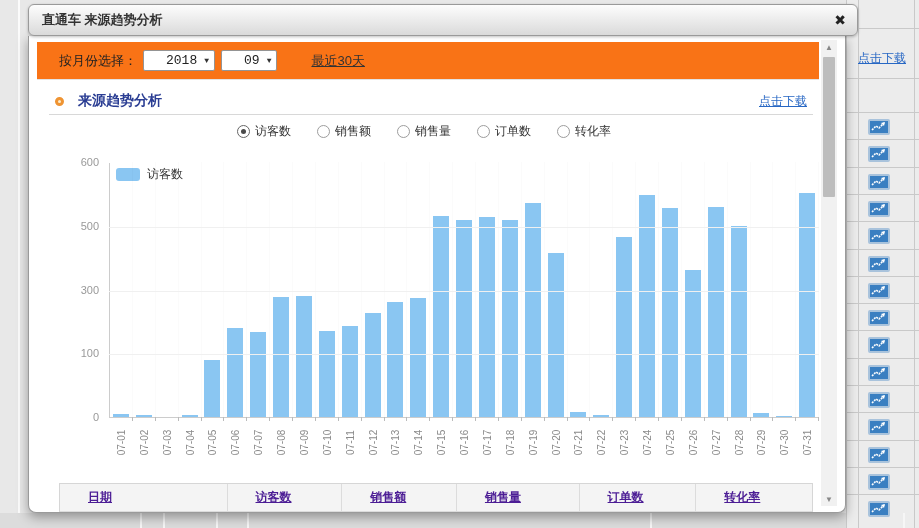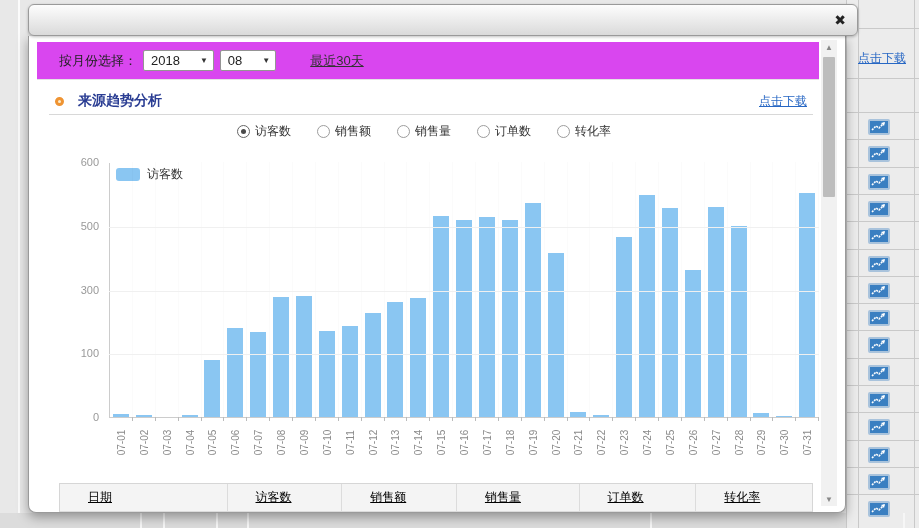--- a/index.html
+++ b/index.html
@@ -21,25 +21,25 @@
   .modal-titlebar { position:absolute; left:28px; top:4px; width:830px; height:32px;
     background:linear-gradient(#fdfdfd,#dadada); border:1px solid #9a9a9a; border-radius:6px;
     box-shadow:0 1px 3px rgba(0,0,0,.25); display:flex; align-items:center; z-index:5; }
   .modal-title { font-size:13px; font-weight:bold; color:#333; padding-left:13px; }
   .modal-close { margin-left:auto; margin-right:11px; font-size:14px; font-weight:bold; color:#222; cursor:pointer; line-height:1; }
   .modal-body { position:absolute; left:28px; top:36px; width:818px; height:477px; background:#fff;
     border:1px solid #9a9a9a; border-top:none; border-radius:0 0 8px 8px;
     box-shadow:0 4px 12px rgba(0,0,0,.35); z-index:4; overflow:hidden; }
 
   
-  .filter-row { position:absolute; left:8px; top:6px; width:782px; height:38px; background:#d946ef;
+  .filter-row { position:absolute; left:8px; top:6px; width:782px; height:38px; background:#f97316;
     border-bottom:1px solid #e3e3e3; display:flex; align-items:center; }
   .filter-label { font-size:13px; color:#222; margin-left:22px; }
-  .select-box { display:inline-flex; align-items:center; gap:20px; background:#fff; border:1px solid #949494;
-    border-radius:2px; padding:2px 5px 2px 7px; font-size:13px; color:#222; margin-left:6px; cursor:pointer; }
+  .select-box { display:inline-flex; align-items:center; gap:7px; background:#fff; border:1px solid #949494;
+    border-radius:2px; padding:2px 5px 2px 22px; font-size:13px; color:#222; margin-left:6px; cursor:pointer;font-family:Liberation Mono, monospace; }
   .select-arrow { font-size:8px; color:#333; }
   .recent-link { font-size:13px; color:#333; text-decoration:underline; margin-left:34px; cursor:pointer; }
 
   
   .section-row { position:absolute; left:20px; top:52px; width:764px; height:26px; display:flex; align-items:center; }
   .donut-icon { width:9px; height:9px; border:3.5px solid #ef9433; background:#fdeccb; border-radius:50%; margin-left:6px; }
   .section-title { font-size:14px; font-weight:bold; color:#2a3d93; margin-left:14px; }
   .section-download { margin-left:auto; margin-right:6px; font-size:12px; color:#2767c4; text-decoration:underline; cursor:pointer; }
   .section-divider { position:absolute; left:20px; top:78px; width:764px; height:1px; background:#d8d8d8; }
 
@@ -63,21 +63,21 @@
     transform:rotate(-90deg); font-size:10px; color:#8a8a8a; text-align:center; white-space:nowrap; }
   .legend { position:absolute; left:87px; top:20px; display:flex; align-items:center; gap:7px; }
   .legend-swatch { width:24px; height:13px; border-radius:3px; background:#8ac6f2; }
   .legend-text { font-size:12px; color:#333; }
 
   
   .data-table { position:absolute; left:30px; top:447px; width:754px; border:1px solid #d6d6d6; }
   .thead { display:flex; background:#f4f4f4; height:27px; align-items:center; }
   .th { font-size:12px; padding-left:28px; border-left:1px solid #dcdcdc; height:27px; display:flex; align-items:center; }
   .th:first-child { border-left:none; }
-  .th a { color:#000000; font-weight:normal; text-decoration:underline; cursor:pointer; }
+  .th a { color:#4c1d95; font-weight:bold; text-decoration:underline; cursor:pointer; }
   .trow-stub { display:flex; background:#fff; height:6px; border-top:1px solid #dcdcdc; }
   .td-stub { border-left:1px solid #e4e4e4; height:6px; }
   .td-stub:first-child { border-left:none; }
 
   
   .scrollbar { position:absolute; right:8px; top:4px; width:16px; height:466px; background:#f1f1f1; }
   .scroll-btn { position:absolute; left:0; width:16px; height:14px; display:flex; align-items:center; justify-content:center;
     font-size:8px; color:#888; cursor:pointer; }
   .scroll-up { top:0; }
   .scroll-down { bottom:0; }
@@ -233,33 +233,34 @@
   </div>
 <div class="bg-bottom"></div>
 <div class="bg-bvline" style="left:140px"></div>
 <div class="bg-bvline" style="left:163px"></div>
 <div class="bg-bvline" style="left:216px"></div>
 <div class="bg-bvline" style="left:247px"></div>
 <div class="bg-bvline" style="left:650px"></div>
 <div class="bg-bvline" style="left:903px"></div>
 
 <div class="modal-titlebar">
+  <span class="modal-title">直通车 来源趋势分析</span>
   <span class="modal-close">✖</span>
 </div>
 
 <div class="modal-body">
 
   <div class="filter-row">
     <span class="filter-label">按月份选择：</span>
     <span class="select-box">
       <span>2018</span>
       <span class="select-arrow">▼</span>
     </span>
     <span class="select-box">
-      <span>08</span>
+      <span>09</span>
       <span class="select-arrow">▼</span>
     </span>
     <a class="recent-link">最近30天</a>
   </div>
 
   <div class="section-row">
     <span class="donut-icon"></span>
     <span class="section-title">来源趋势分析</span>
     <a class="section-download">点击下载</a>
   </div>

